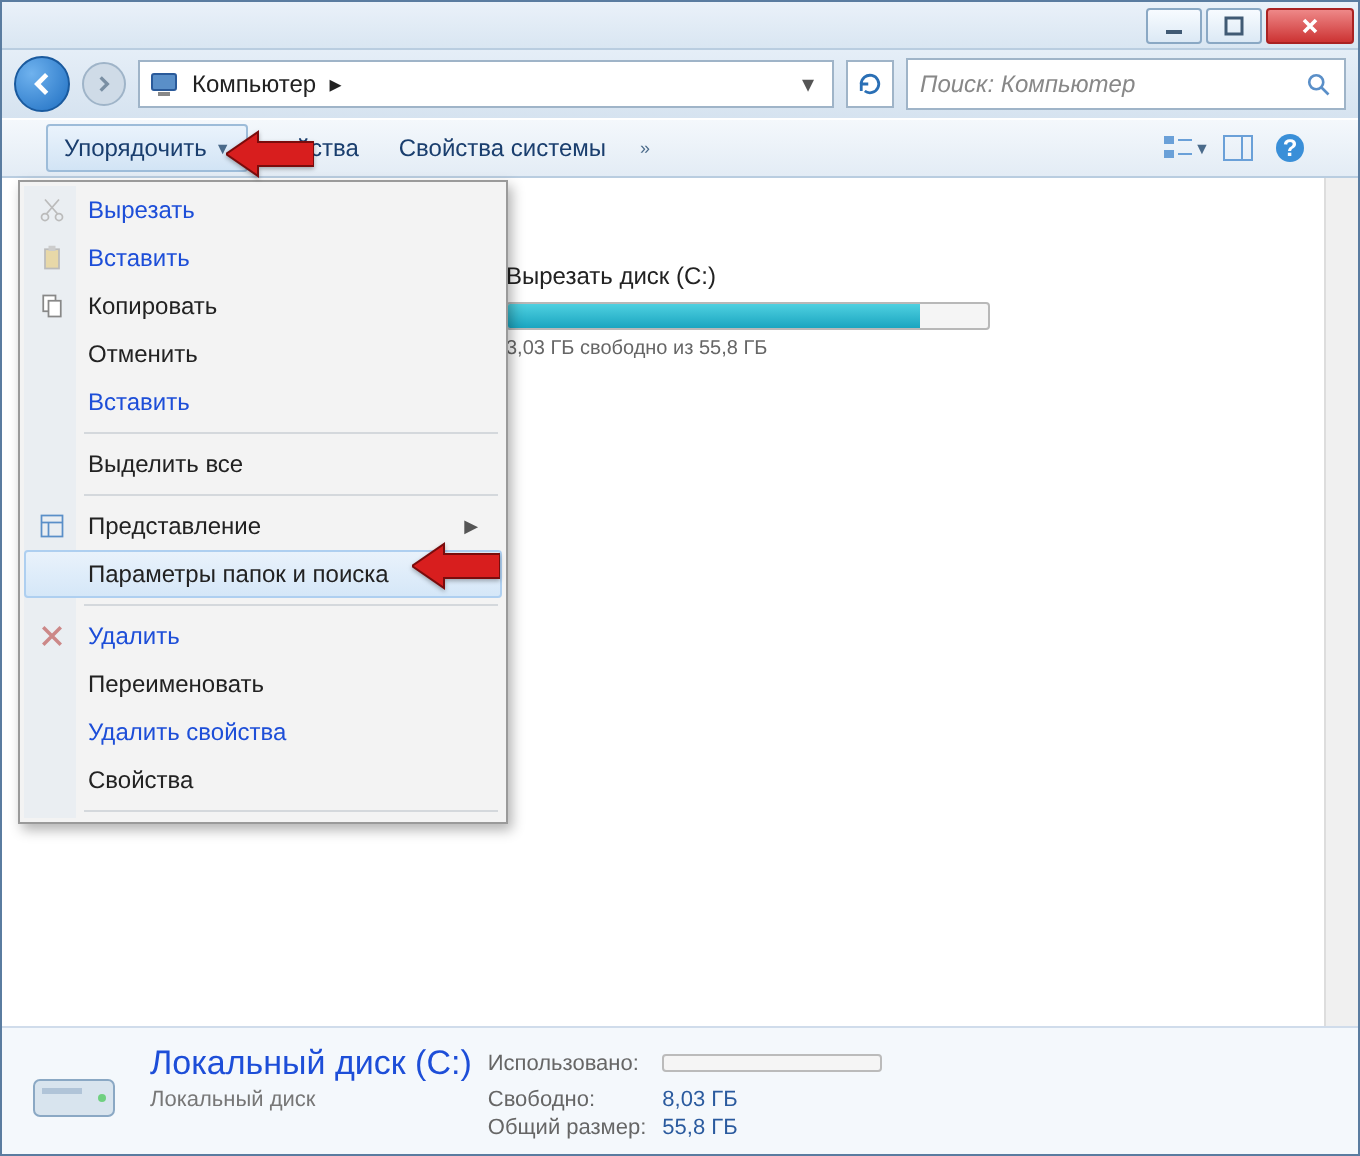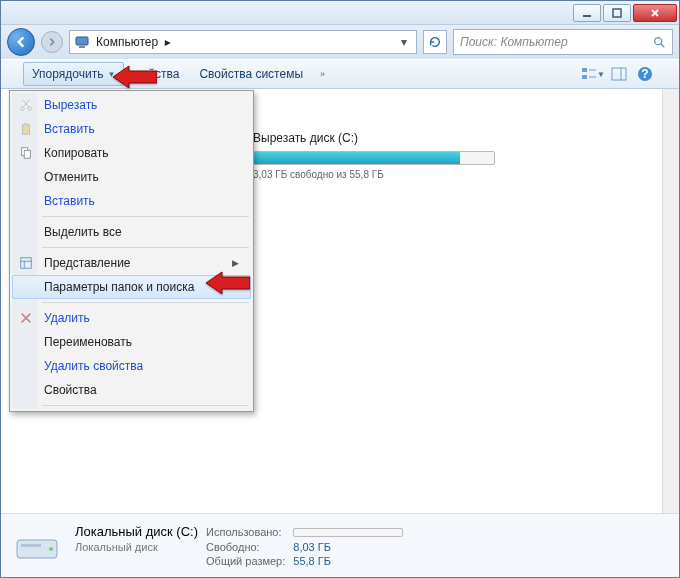--- a/index.html
+++ b/index.html
@@ -51,21 +51,21 @@
   .menu-sep { height: 1px; background: #d4d8dc; margin: 3px 2px 3px 30px; position: relative; }
   .menu-icon { position: absolute; left: 6px; width: 16px; height: 16px; display: flex; align-items: center; justify-content: center; }
   .menu-sub { font-size: 9px; color: #555; }
   
   .arrow { position: absolute; z-index: 200; }
   .arrow svg { filter: drop-shadow(0 1px 1px rgba(0,0,0,0.3)); }
   
   .details { height: 64px; background: #f4f8fc; border-top: 1px solid #d0dceb; display: flex; align-items: center; padding: 6px 12px; gap: 14px; }
   .details-icon { width: 48px; height: 40px; }
   .details-text { display: grid; grid-template-columns: auto auto auto; column-gap: 8px; row-gap: 2px; align-items: center; }
-  .dt-title { font-size: 13px; color: #000000; grid-column: 1; }
+  .dt-title { font-size: 17px; color: #1d4ed8; grid-column: 1; }
   .dt-sub { color: #777; font-size: 11px; grid-column: 1; }
   .dt-label { color: #666; font-size: 11px; text-align: left; justify-self: start; grid-column: 2; }
   .dt-val { color: #2a5a9e; font-size: 11px; grid-column: 3; }
   .dt-bar { width: 110px; height: 9px; border: 1px solid #bbb; border-radius: 2px; background: #f5f5f5; display: inline-block; position: relative; overflow: hidden; vertical-align: middle; }
   .dt-bar-fill { height: 100%; background: linear-gradient(#4fd0e0,#1aa5c0); width: 86%; }
 </style>
 </head>
 <body>
 
 <div class="window">

